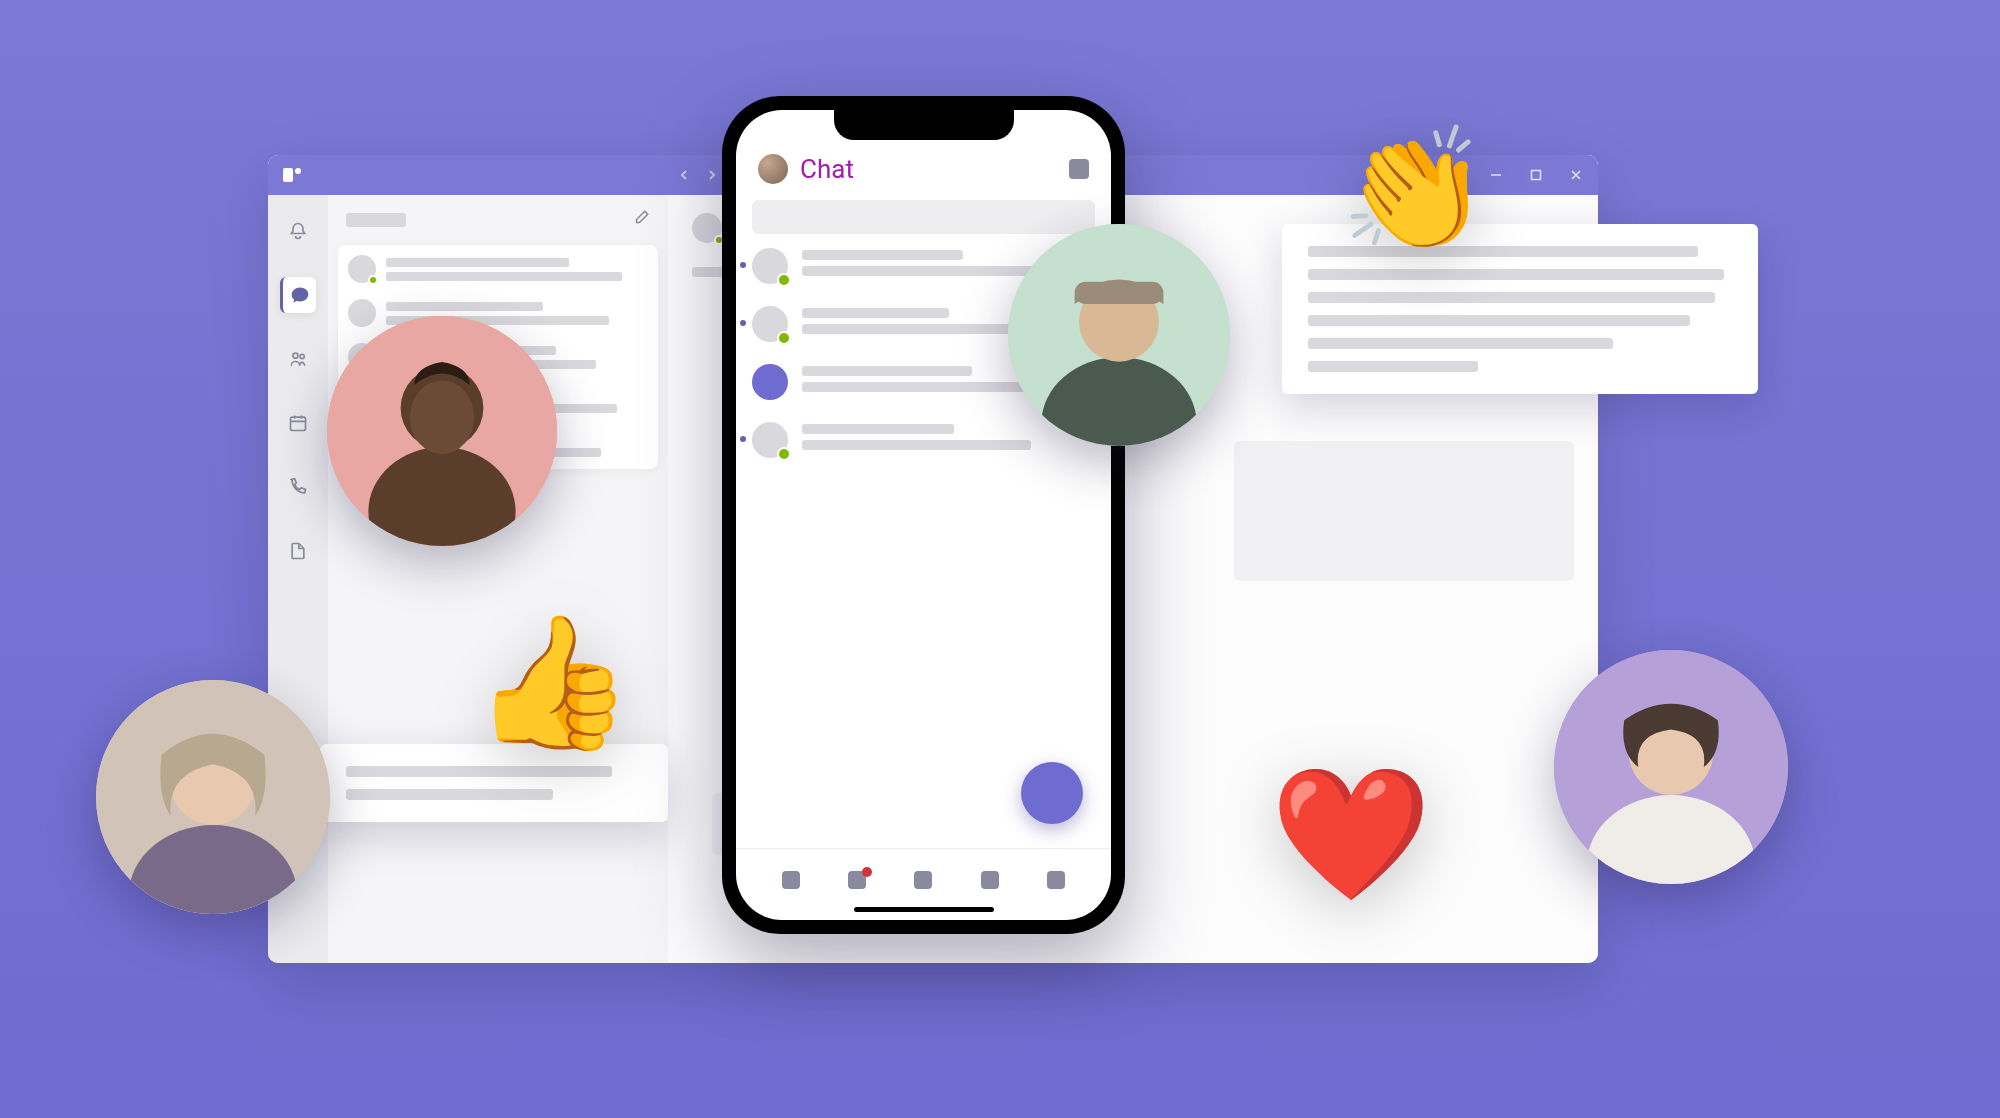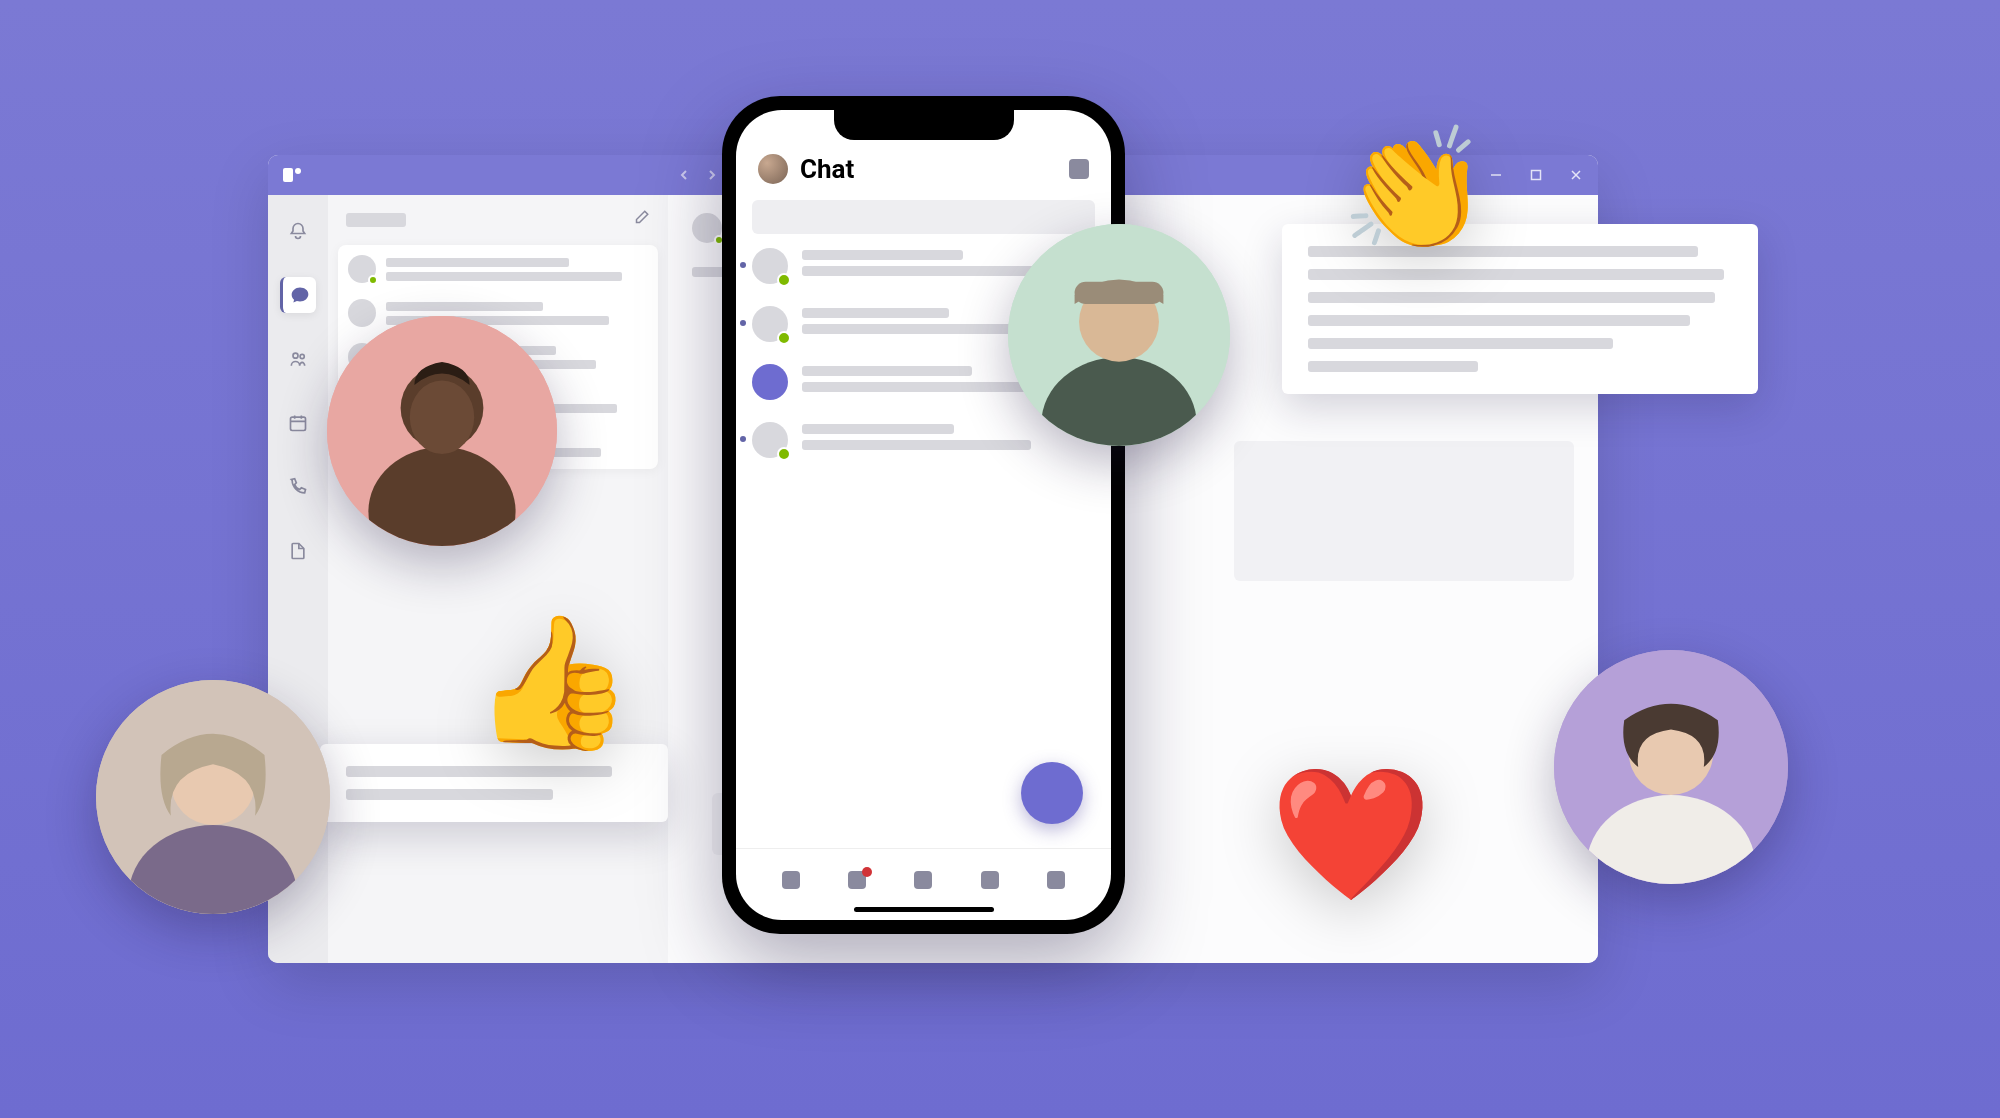--- a/index.html
+++ b/index.html
@@ -47,21 +47,21 @@
 
 .phone {
   position:absolute; left:722px; top:96px; width:403px; height:838px;
   background:#000; border-radius:58px; padding:14px;
   box-shadow:0 30px 80px rgba(30,20,60,.35);
 }
 .phone-screen { width:100%; height:100%; background:#fff; border-radius:46px; overflow:hidden; position:relative; display:flex; flex-direction:column; }
 .notch { position:absolute; top:0; left:50%; transform:translateX(-50%); width:180px; height:30px; background:#000; border-radius:0 0 20px 20px; z-index:5; }
 .phone-header { padding:44px 22px 10px; display:flex; align-items:center; gap:12px; }
 .phone-avatar { width:30px; height:30px; border-radius:50%; background:radial-gradient(circle at 30% 30%,#c8a890,#7a6455); }
-.phone-title { font-size:26px; font-weight:700; color:#000000; }
+.phone-title { font-size:26px; font-weight:400; color:#a21caf; }
 .phone-menu { margin-left:auto; width:20px; height:20px; background:#8a8a9e; border-radius:4px; }
 .phone-search { margin:6px 16px 14px; height:34px; background:#eeeef1; border-radius:6px; }
 .phone-list { flex:1; padding:0 16px; display:flex; flex-direction:column; gap:22px; }
 .plist-item { display:flex; gap:14px; align-items:flex-start; position:relative; }
 .unread-dot { position:absolute; left:-12px; top:14px; width:6px; height:6px; border-radius:50%; background:#6264a7; }
 .p-avatar { width:36px; height:36px; border-radius:50%; background:#d8d8dd; position:relative; flex-shrink:0; }
 .p-avatar.purple { background:#6e6cd0; }
 .p-avatar .badge { position:absolute; right:-3px; bottom:-3px; width:14px; height:14px; border-radius:50%; background:#7fba00; border:2px solid #fff; }
 .p-lines { flex:1; display:flex; flex-direction:column; gap:6px; padding-top:2px; }
 .p-line { height:10px; background:#d8d8dd; border-radius:3px; }

